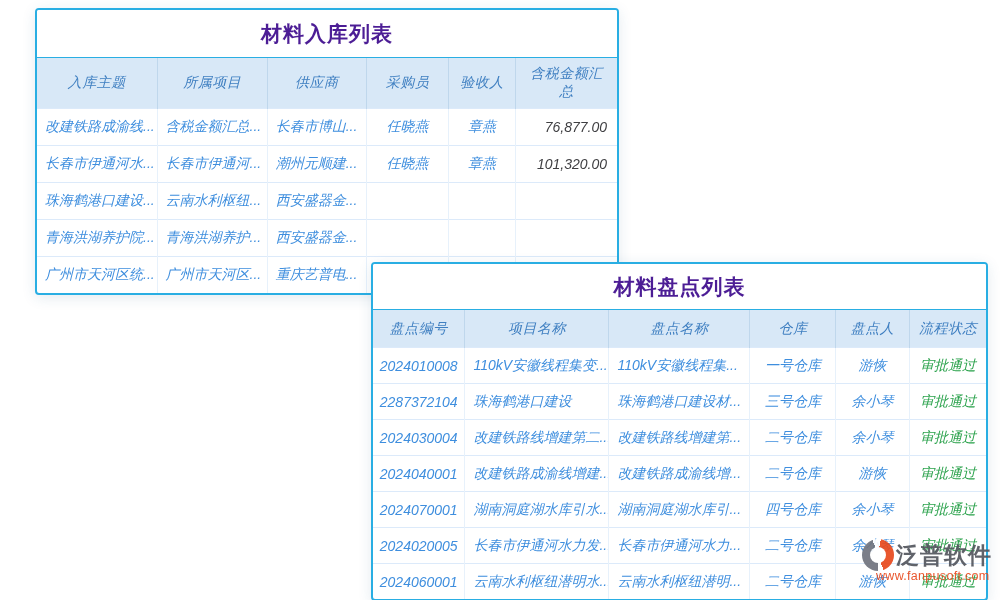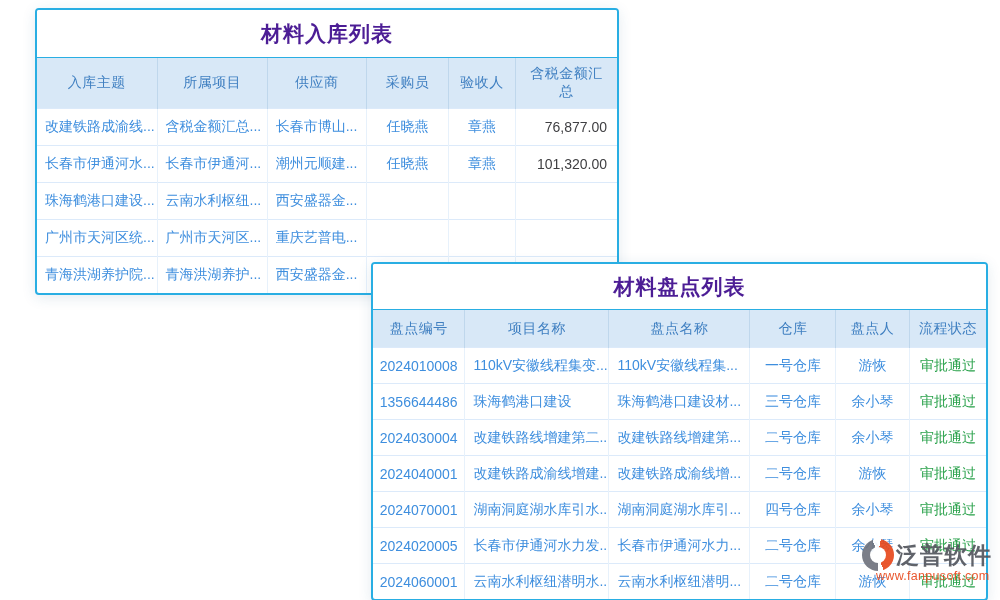--- a/index.html
+++ b/index.html
@@ -16,21 +16,21 @@
   }
   #win-inbound{left:35px;top:8px;width:584px;z-index:1;}
   #win-stocktake{left:371px;top:262px;width:617px;z-index:2;}
   .window-title{
     text-align:center;font-weight:bold;color:#4c1d95;
     font-size:21px;letter-spacing:1px;
     border-bottom:1px solid #29aee3;background:#ffffff;
   }
   #win-inbound .window-title{height:47px;line-height:47px;}
   #win-stocktake .window-title{height:45px;line-height:45px;}
-  table{width:100%;border-collapse:collapse;table-layout:fixed;font-size:14px;}
+  table{width:100%;border-collapse:collapse;table-layout:fixed;font-size:14px;font-style:italic;}
   thead th{
     background:#d8e8f7;color:#3f7fc1;font-weight:normal;
     letter-spacing:0.5px;padding:0 8px;
     border-right:1px solid #bfd7ec;vertical-align:middle;
   }
   thead th:last-child{border-right:none;}
   #win-inbound thead th{height:50px;}
   #win-stocktake thead th{height:37px;}
   tbody td{
     border-top:1px solid #dceafa;border-right:1px solid #e7f1fb;
@@ -108,31 +108,31 @@
         </tr>
         <tr>
           <td class="al-left t-link">珠海鹤港口建设...</td>
           <td class="al-left t-link">云南水利枢纽...</td>
           <td class="al-left t-link">西安盛器金...</td>
           <td class="al-center t-link"></td>
           <td class="al-center t-link"></td>
           <td class="al-right t-money"></td>
         </tr>
         <tr>
+          <td class="al-left t-link">青海洪湖养护院...</td>
+          <td class="al-left t-link">青海洪湖养护...</td>
+          <td class="al-left t-link">西安盛器金...</td>
+          <td class="al-center t-link"></td>
+          <td class="al-center t-link"></td>
+          <td class="al-right t-money"></td>
+        </tr>
+        <tr>
           <td class="al-left t-link">广州市天河区统...</td>
           <td class="al-left t-link">广州市天河区...</td>
           <td class="al-left t-link">重庆艺普电...</td>
-          <td class="al-center t-link"></td>
-          <td class="al-center t-link"></td>
-          <td class="al-right t-money"></td>
-        </tr>
-        <tr>
-          <td class="al-left t-link">青海洪湖养护院...</td>
-          <td class="al-left t-link">青海洪湖养护...</td>
-          <td class="al-left t-link">西安盛器金...</td>
           <td class="al-center t-link"></td>
           <td class="al-center t-link"></td>
           <td class="al-right t-money"></td>
         </tr>
       </tbody>
   </table>
 </div>
 
 <div class="window" id="win-stocktake">
   <div class="window-title">材料盘点列表</div>
@@ -158,21 +158,21 @@
     <tbody>
         <tr>
           <td class="al-center t-link">2024010008</td>
           <td class="al-left t-link">110kV安徽线程集变...</td>
           <td class="al-left t-link">110kV安徽线程集...</td>
           <td class="al-center t-link">一号仓库</td>
           <td class="al-center t-link">游恢</td>
           <td class="al-center t-status">审批通过</td>
         </tr>
         <tr>
-          <td class="al-center t-link">1356644486</td>
+          <td class="al-center t-link">2287372104</td>
           <td class="al-left t-link">珠海鹤港口建设</td>
           <td class="al-left t-link">珠海鹤港口建设材...</td>
           <td class="al-center t-link">三号仓库</td>
           <td class="al-center t-link">余小琴</td>
           <td class="al-center t-status">审批通过</td>
         </tr>
         <tr>
           <td class="al-center t-link">2024030004</td>
           <td class="al-left t-link">改建铁路线增建第二...</td>
           <td class="al-left t-link">改建铁路线增建第...</td>

